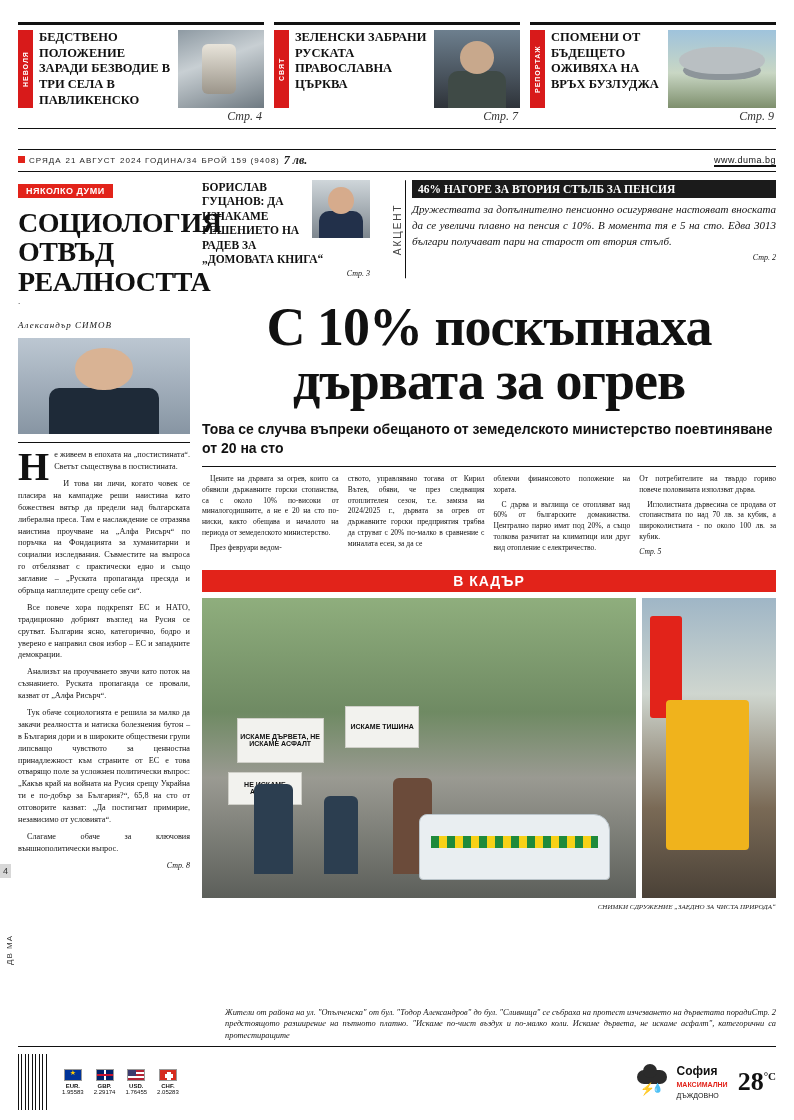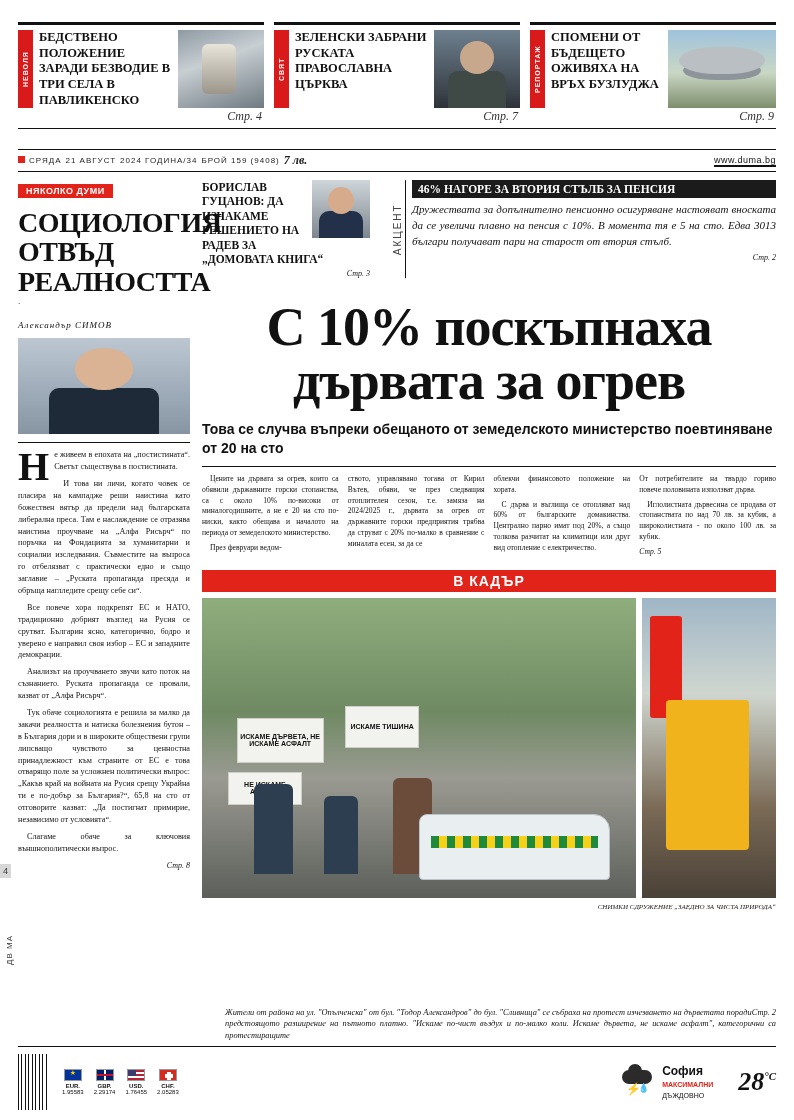--- a/index.html
+++ b/index.html
@@ -212,21 +212,21 @@
   .rate .code { font-weight:bold; }
   .weather { display:flex; align-items:center; gap:6px; margin-left:auto; }
   .weather .wicon { width:34px; height:28px; position:relative; }
   .cloud { position:absolute; left:0; top:2px; width:30px; height:14px; background:#2b2b2b; border-radius:8px; }
   .cloud:after{content:"";position:absolute;left:6px;top:-6px;width:14px;height:14px;background:#2b2b2b;border-radius:50%;}
   .bolt { position:absolute; left:4px; top:15px; color:#e2231a; font-size:12px; line-height:1; }
   .drops { position:absolute; left:16px; top:16px; color:#2b2b2b; font-size:9px; line-height:1; }
   .wtext { font-family:"Liberation Sans", sans-serif; font-size:7px; line-height:1.5; }
   .wtext .city { font-weight:bold; font-size:12px; }
   .wtext .hi { color:#e2231a; font-weight:bold; }
-  .temp { font-family:"Liberation Serif", serif; font-size:26px; font-weight:bold; margin-left:19px;font-style:italic; }
+  .temp { font-family:"Liberation Serif", serif; font-size:26px; font-weight:bold; margin-left:4px; }
   .temp sup { font-size:11px; }
   .barcode { width:30px; height:56px; margin-right:4px; background:repeating-linear-gradient(90deg,#111 0 1px,#fff 1px 3px,#111 3px 4px,#fff 4px 7px); }
 
   
   .spine {
     position:absolute; left:0; top:880px; width:18px; height:140px;
     display:flex; align-items:center; justify-content:center;
   }
   .spine .sp-text {
     writing-mode:vertical-rl; transform:rotate(180deg);

